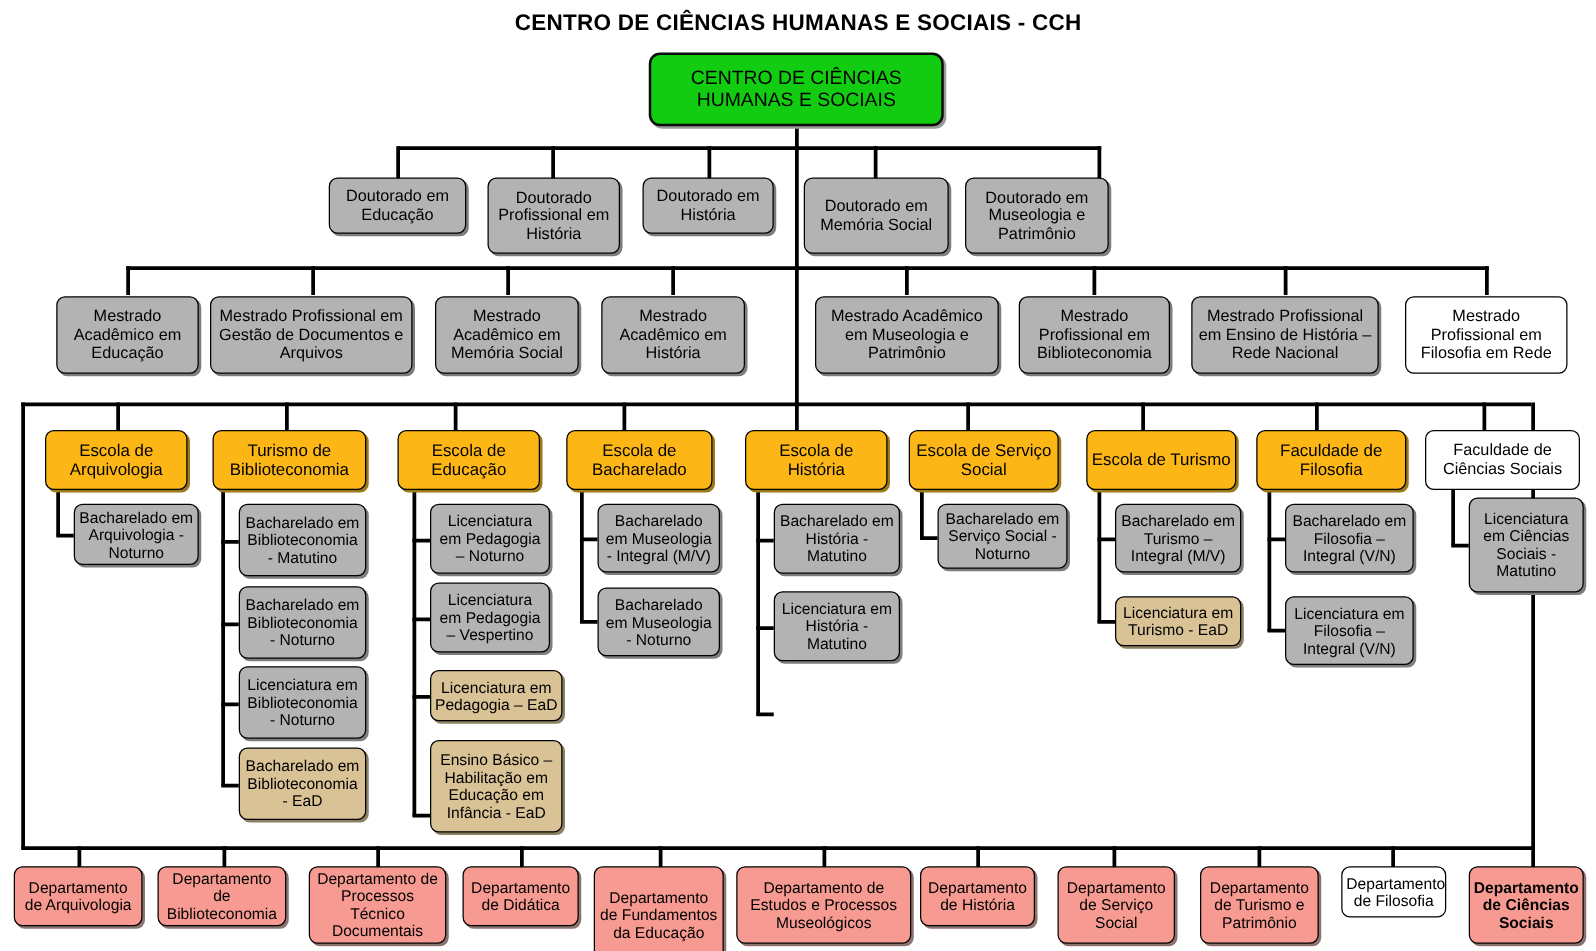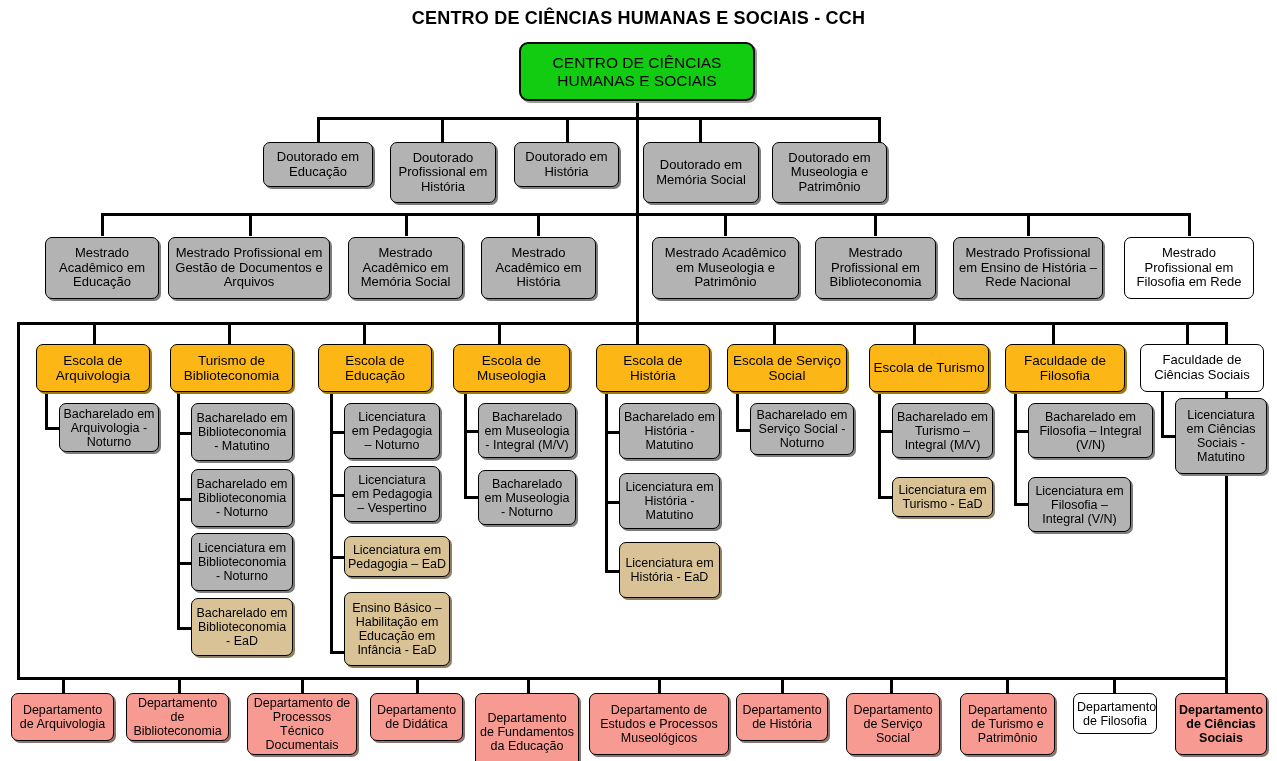--- a/index.html
+++ b/index.html
@@ -216,21 +216,21 @@
   <div class="node yellow" style="left:36px;top:344px;width:114px;height:48px;">
     <span>Escola de Arquivologia</span>
   </div>
   <div class="node yellow" style="left:170px;top:344px;width:123px;height:48px;">
     <span>Turismo de Biblioteconomia</span>
   </div>
   <div class="node yellow" style="left:318px;top:344px;width:114px;height:48px;">
     <span>Escola de Educação</span>
   </div>
   <div class="node yellow" style="left:453px;top:344px;width:117px;height:48px;">
-    <span>Escola de Museologia</span>
+    <span>Escola de Bacharelado</span>
   </div>
   <div class="node yellow" style="left:596px;top:344px;width:114px;height:48px;">
     <span>Escola de História</span>
   </div>
   <div class="node yellow" style="left:727px;top:344px;width:120px;height:48px;">
     <span>Escola de Serviço Social</span>
   </div>
   <div class="node yellow" style="left:869px;top:344px;width:120px;height:48px;">
     <span>Escola de Turismo</span>
   </div>
@@ -277,36 +277,33 @@
   <div class="node gray course" style="left:478px;top:470px;width:98px;height:55px;">
     <span>Bacharelado em Museologia - Noturno</span>
   </div>
 
   <div class="node gray course" style="left:619px;top:403px;width:101px;height:56px;">
     <span>Bacharelado em História - Matutino</span>
   </div>
   <div class="node gray course" style="left:619px;top:473px;width:101px;height:56px;">
     <span>Licenciatura em História - Matutino</span>
   </div>
-  <div class="node tan course" style="left:619px;top:542px;width:101px;height:56px;">
-    <span>Licenciatura em História - EaD</span>
-  </div>
 
   <div class="node gray course" style="left:750px;top:403px;width:104px;height:52px;">
     <span>Bacharelado em Serviço Social - Noturno</span>
   </div>
 
   <div class="node gray course" style="left:892px;top:403px;width:101px;height:55px;">
     <span>Bacharelado em Turismo – Integral (M/V)</span>
   </div>
   <div class="node tan course" style="left:892px;top:477px;width:101px;height:40px;">
     <span>Licenciatura em Turismo - EaD</span>
   </div>
 
-  <div class="node gray course" style="left:1028px;top:403px;width:125px;height:55px;">
+  <div class="node gray course" style="left:1028px;top:403px;width:103px;height:55px;">
     <span>Bacharelado em Filosofia – Integral (V/N)</span>
   </div>
   <div class="node gray course" style="left:1028px;top:477px;width:103px;height:55px;">
     <span>Licenciatura em Filosofia – Integral (V/N)</span>
   </div>
 
   <div class="node gray course" style="left:1175px;top:398px;width:92px;height:76px;">
     <span>Licenciatura em Ciências Sociais - Matutino</span>
   </div>
 

